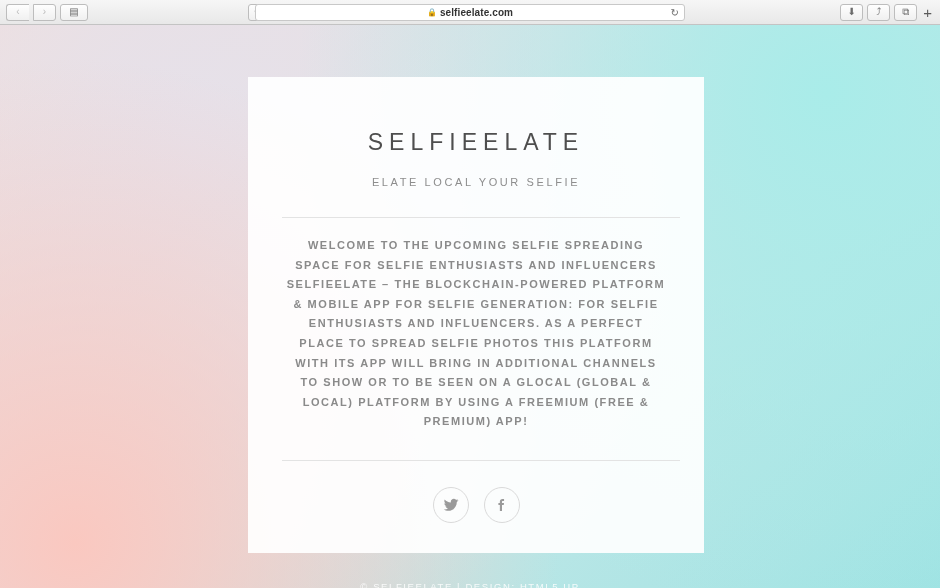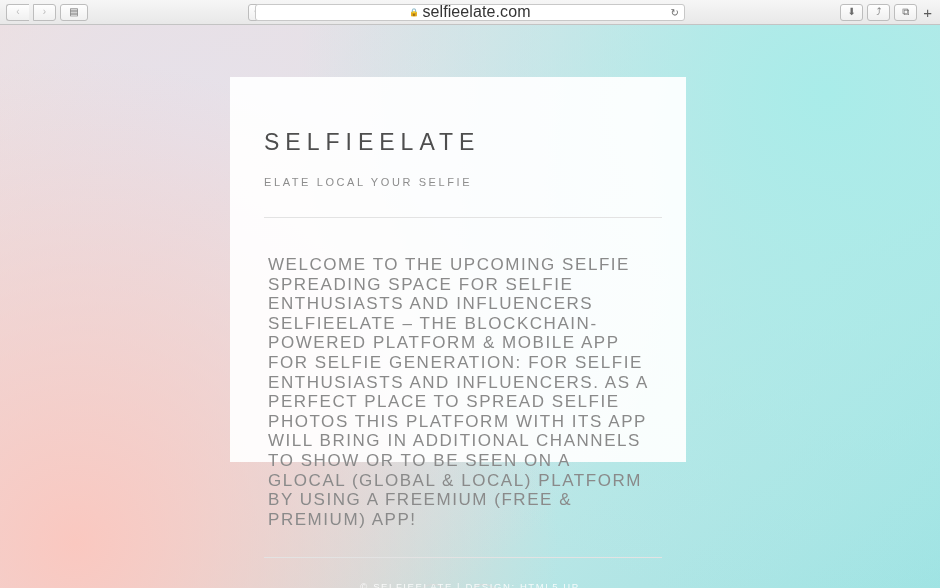--- a/index.html
+++ b/index.html
@@ -46,21 +46,21 @@
     height: 17px;
     border: 1px solid #c8c8c8;
     border-radius: 3px;
     background: #fff;
     display: flex;
     align-items: center;
     justify-content: center;
     font-size: 10px;
     color: #333;
   }
-  .url-text { font-weight: normal; font-size: 16px; letter-spacing: 0.1px; text-align: center; }
+  .url-text { font-weight: bold; font-size: 10px; letter-spacing: 0.1px; text-align: center; }
   .lock-icon { font-size: 8px; margin-right: 3px; color: #5c5c5c; }
   .reload-icon {
     position: absolute; right: 5px; font-size: 10px; color: #6b6b6b;
   }
   .left-tools { display: flex; gap: 4px; align-items: center; }
   .mid-left-tools {
     position: absolute; left: 248px; display: flex; gap: 4px; align-items: center;
   }
   .right-tools {
     position: absolute; right: 6px; display: flex; gap: 4px; align-items: center;
@@ -75,26 +75,27 @@
     background:
       radial-gradient(circle at 8% 92%, #fac8c0 0%, rgba(250,200,192,0) 48%),
       radial-gradient(circle at 88% 12%, #a9ece9 0%, rgba(169,236,233,0) 55%),
       radial-gradient(circle at 20% 20%, #e6e1ea 0%, rgba(230,225,234,0) 60%),
       linear-gradient(135deg, #f3ded9 0%, #dfe2e6 38%, #b9e6e6 70%, #9fe3e3 100%);
     overflow: hidden;
   }
 
   .card {
     position: absolute;
-    left: 230px;
+    left: 248px;
     top: 52px;
     width: 456px;
-    height: 385px;
+    height: 476px;
     background: rgba(255,255,255,0.92);
     padding: 42px 34px 0 34px;
+    text-align: center;
   }
 
   .site-title {
     font-size: 23px;
     letter-spacing: 6px;
     color: #4e4e4e;
     font-weight: 400;
     margin-top: 10px;
   }
   .tagline {
@@ -103,26 +104,27 @@
     letter-spacing: 2.6px;
     color: #8d8d8d;
   }
   .divider {
     margin: 29px auto 0 auto;
     width: 398px;
     height: 1px;
     background: #e3e3e3;
   }
   .intro {
-    margin-top: 37px;
-    font-size: 17px;
+    margin-top: 18px;
+    font-size: 11px;
     letter-spacing: 1.55px;
     line-height: 19.6px;
     color: #8a8a8a;
     padding: 0 4px;
+    font-weight: bold;
   }
   .divider.bottom { margin-top: 28px; }
 
   .socials {
     margin-top: 26px;
     display: flex;
     justify-content: center;
     gap: 15px;
   }
   .social-btn {

